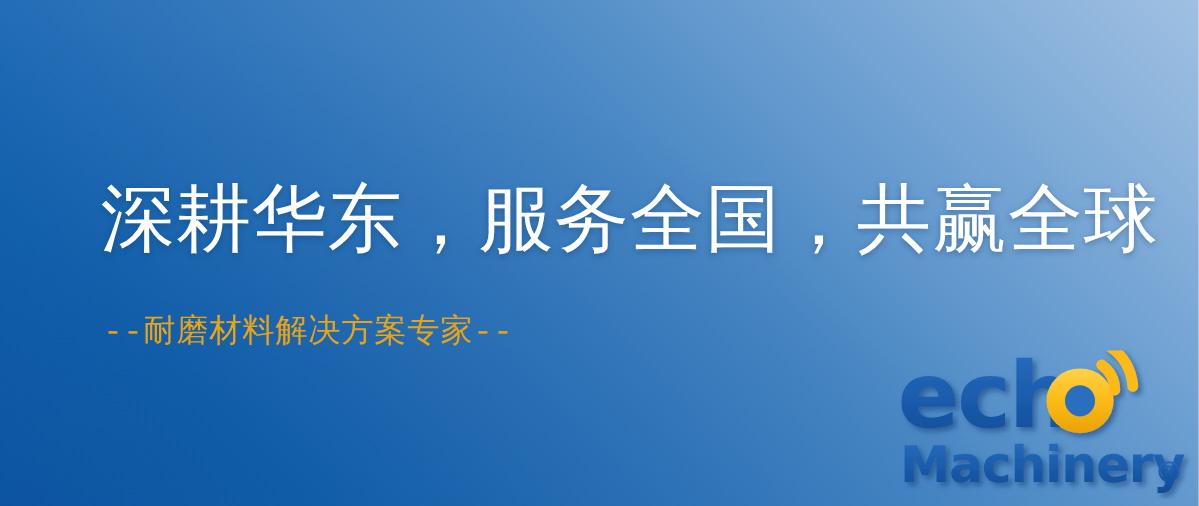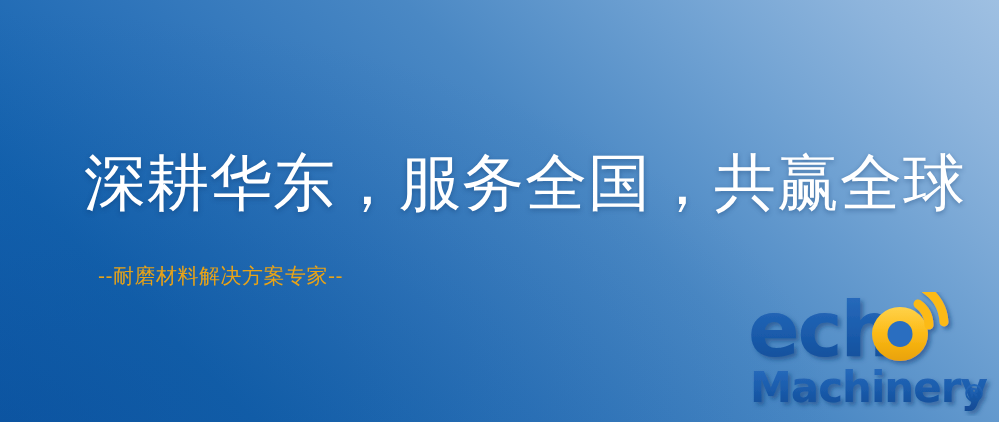--- a/index.html
+++ b/index.html
@@ -43,24 +43,24 @@
     font-family: "Liberation Serif", "DejaVu Serif", serif;
     font-size: 62px;
     line-height: 1.0;
     color: #ffffff;
     letter-spacing: 1px;
     white-space: nowrap;
     text-shadow: 0 2px 5px rgba(10,50,100,0.38);
   }
   #subtitle {
     position: absolute;
-    left: 98px;
+    left: 86px;
     top: 265px;
-    font-family: Liberation Sans, sans-serif;
-    font-size: 21px;
+    font-family: Liberation Mono, monospace;
+    font-size: 27px;
     line-height: 1.0;
     color: #e8a317;
     letter-spacing: 0.5px;
     white-space: nowrap;
   }
   #logo {
     position: absolute;
     left: 748px;
     top: 292px;
     width: 248px;

